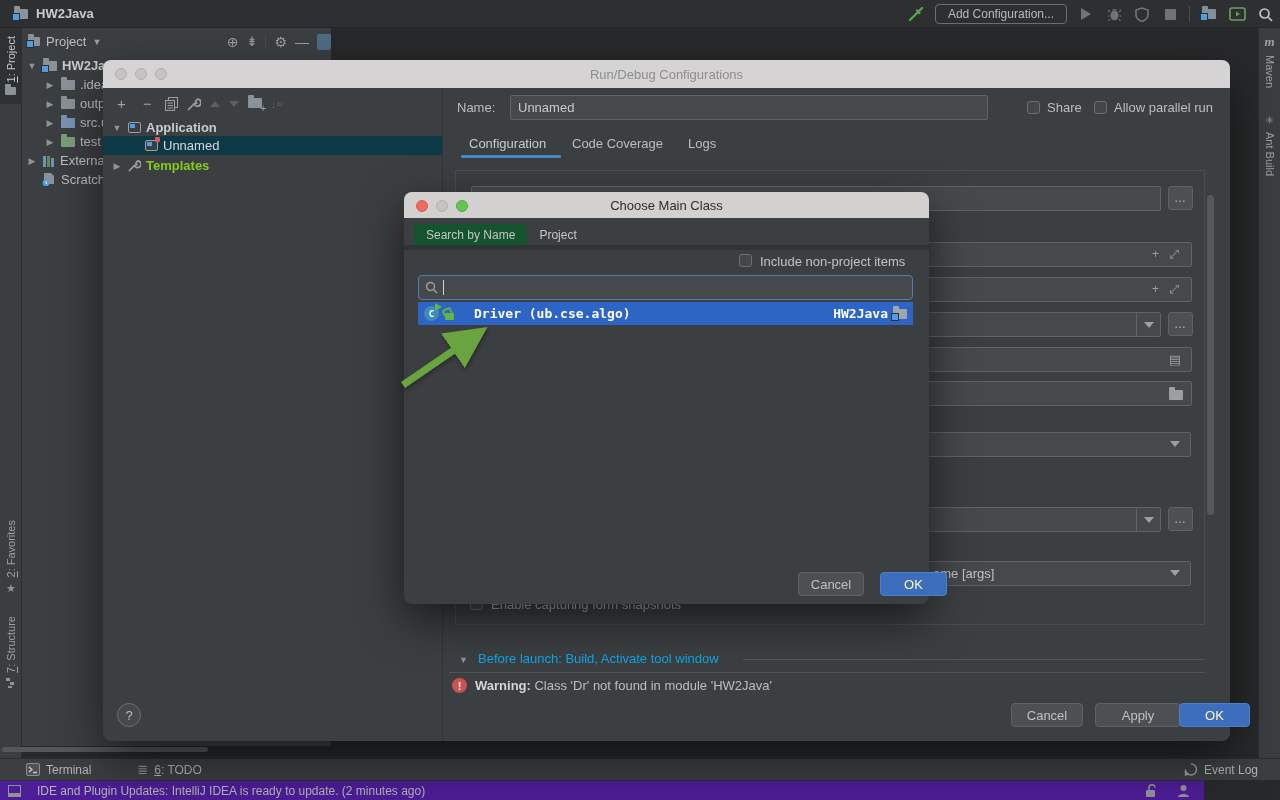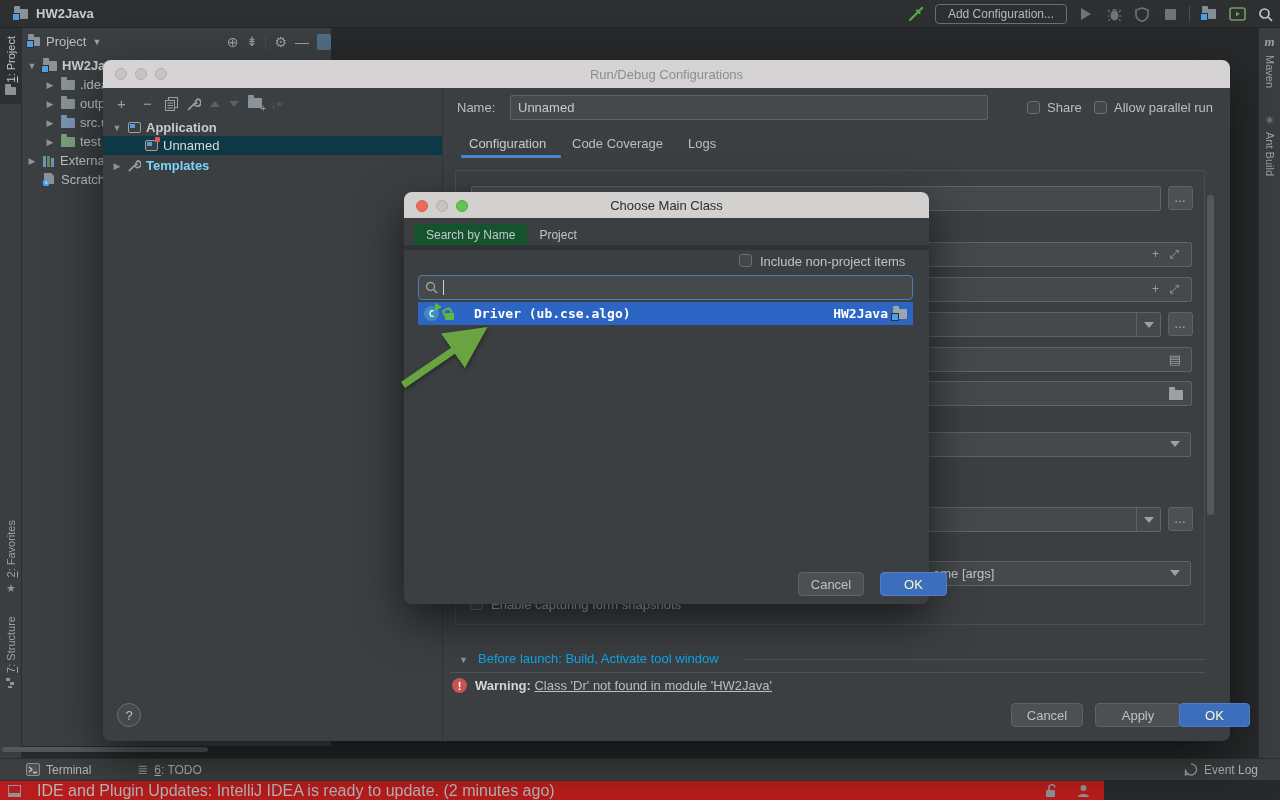--- a/index.html
+++ b/index.html
@@ -81,21 +81,21 @@
   .caret { width:1px; height:15px; background:#cfd2d4; }
   .result-row { position:absolute; left:14px; top:84px; width:495px; height:23px; background:#2d65c4; display:flex; align-items:center; padding:0 6px; gap:6px; }
   .mono { font-family:"DejaVu Sans Mono",monospace; }
   .classicon { position:relative; width:15px; height:15px; border-radius:50%; background:#3f8cba; color:#fff; font:bold 9px "DejaVu Sans Mono",monospace; display:flex; align-items:center; justify-content:center; flex:none; }
   .classicon::after { content:""; position:absolute; right:-3px; top:-3px; width:0; height:0; border-left:7px solid #62b543; border-top:4px solid transparent; border-bottom:4px solid transparent; }
   .lockicon { position:relative; width:9px; height:7px; background:#62b543; border-radius:1px; margin-top:5px; flex:none; }
   .lockicon::before { content:""; position:absolute; top:-5px; left:-3px; width:6px; height:5px; border:2px solid #62b543; border-bottom:none; border-radius:4px 4px 0 0; transform:rotate(-25deg); }
 
   
   .toolwin-bar { position:absolute; left:0; bottom:20px; width:1280px; height:22px; background:#3c3f41; border-top:1px solid #2b2d2f; display:flex; align-items:center; font-size:12px; color:#b3b6b8; }
-  .status-bar { position:absolute; left:0; bottom:0; width:1104px; height:20px; background:#b91c1c; border-top:1px solid #2e3032; display:flex; align-items:center; font-size:16px; color:#b3b6b8; }
+  .status-bar { position:absolute; left:0; bottom:0; width:1204px; height:20px; background:#4c1d95; border-top:1px solid #2e3032; display:flex; align-items:center; font-size:12px; color:#b3b6b8; }
   .warn-icon { width:15px; height:15px; border-radius:50%; background:#c75450; color:#fff; font-size:11px; font-weight:bold; display:flex; align-items:center; justify-content:center; flex:none; }
   .help-btn { width:24px; height:24px; border-radius:50%; background:#46494b; border:1px solid #6b6f72; color:#bbbec0; display:flex; align-items:center; justify-content:center; }
   svg { display:block; }
 </style>
 </head>
 <body>
 
 <div class="ide-titlebar">
   <span class="folder badged" style="margin-left:14px;"></span>
   <span class="win-title">HW2Java</span>
@@ -271,21 +271,21 @@
       </div>
       <div class="tree-row" style="position:absolute; left:0; top:48px; width:100%; padding-left:42px; background:#0d3947; color:#d6d9db;">
         <span class="appicon mod"></span>
         <span>Unnamed</span>
       </div>
       <div class="tree-row" style="position:absolute; left:0; top:68px; width:100%; padding-left:8px;">
         <span class="chev">▶</span>
         <svg width="13" height="13" viewBox="0 0 14 14">
             <path d="M1.5 12.5 L7 7 M7 7 A3.6 3.6 0 1 0 10.5 2 L8.5 4.5 L9.5 6 Z" stroke="#9da0a2" stroke-width="1.7" fill="none" stroke-linecap="round"></path>
           </svg>
-        <b style="color:#7dd3fc;">Templates</b>
+        <b style="color:#84cc16;">Templates</b>
       </div>
     </div>
 
     <span class="abs" style="left:354px; top:12px;">Name:</span>
     <input class="abs" style="left: 407px; top: 7px; width: 478px; height: 25px; background: rgb(69, 73, 75); border: 1px solid rgb(95, 99, 101); border-radius: 2px; color: rgb(199, 202, 204); font-size: 13px; padding: 0px 7px; font-family: &quot;Liberation Sans&quot;, sans-serif;" readonly="" value="Unnamed">
     <span class="chk abs" style="left:924px; top:13px;"></span>
     <span class="abs" style="left:944px; top:12px;">Share</span>
     <span class="chk abs" style="left:991px; top:13px;"></span>
     <span class="abs" style="left:1011px; top:12px;">Allow parallel run</span>
 
@@ -338,21 +338,21 @@
     <span class="abs" style="left:388px; top:509px; color:#a9acae;">Enable capturing form snapshots</span>
 
     <span class="abs" style="left:356px; top:567px; font-size:9px; color:#8f9395;">▼</span>
     <span class="abs" style="left:375px; top:563px; color:#0ea5e9;">Before launch: Build, Activate tool window</span>
     <span class="hline" style="left:640px; top:571px; width:462px;"></span>
     <span class="hline" style="left:346px; top:584px; width:756px;"></span>
 
     <span class="warn-icon abs" style="left:349px; top:590px;">!</span>
     <span class="abs" style="left:372px; top:590px; white-space:nowrap;">
       <b style="color:#d3d6d8;">Warning:</b>
-      <span style="color:#bbbec2;text-decoration:underline;">Class 'Dr' not found in module 'HW2Java'</span>
+      <span style="color:#bbbec2;">Class 'Dr' not found in module 'HW2Java'</span>
     </span>
 
     <div class="help-btn abs" style="left:14px; top:615px;">?</div>
     <button class="btn abs" style="left:872px; top:615px; width:72px;">Cancel</button>
     <button class="btn abs" style="left:956px; top:615px; width:86px;">Apply</button>
     <button class="btn primary abs" style="left:1040px; top:615px; width:71px;">OK</button>
 
     <div class="abs" style="left:1104px; top:107px; width:7px; height:320px; border-radius:4px; background:#55585a;"></div>
   </div>
 </div>

